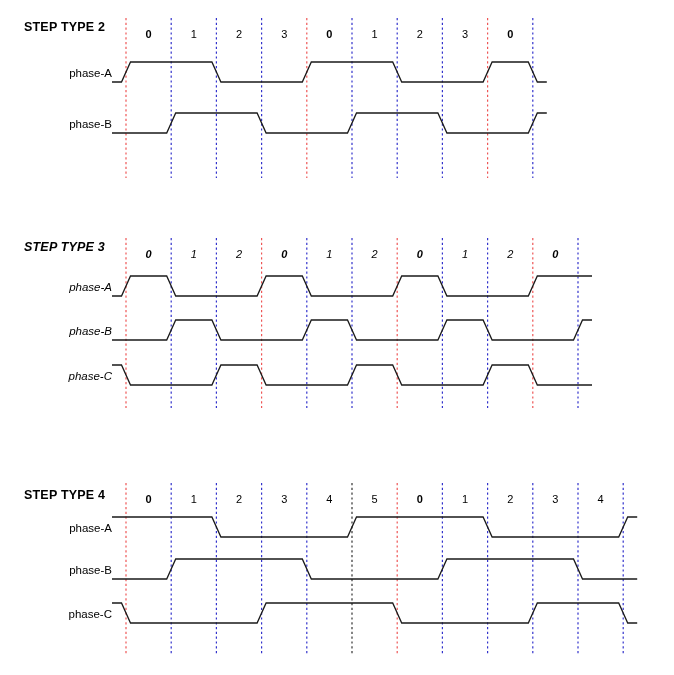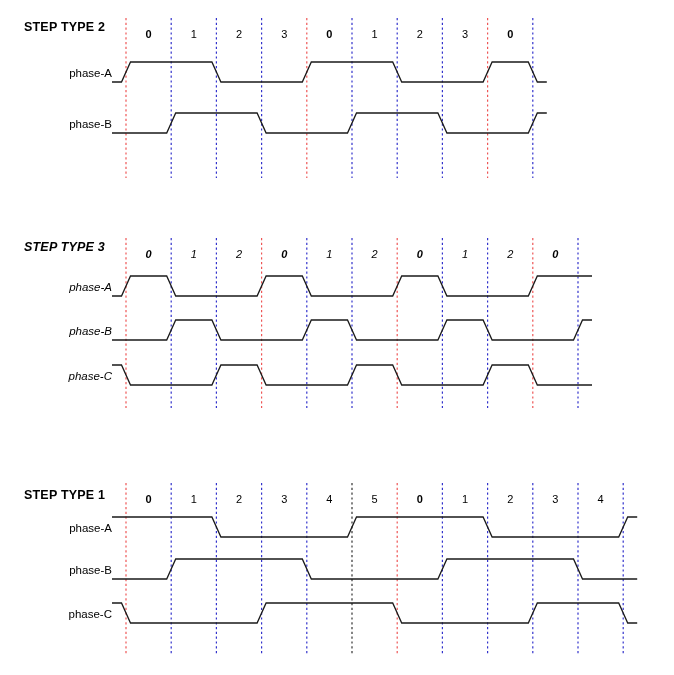--- a/index.html
+++ b/index.html
@@ -117,21 +117,21 @@
         <line x1="442.40000000000003" x2="442.40000000000003" y1="238" y2="408" stroke="#3333cc" stroke-width="1.2" stroke-dasharray="2.2,2.6"></line>
         <line x1="487.6" x2="487.6" y1="238" y2="408" stroke="#3333cc" stroke-width="1.2" stroke-dasharray="2.2,2.6"></line>
         <line x1="532.8" x2="532.8" y1="238" y2="408" stroke="#ee5555" stroke-width="1.2" stroke-dasharray="2.2,2.6"></line>
         <line x1="578" x2="578" y1="238" y2="408" stroke="#3333cc" stroke-width="1.2" stroke-dasharray="2.2,2.6"></line>
         <polyline points="112.0,296.0 121.5,296.0 130.5,276.0 166.7,276.0 175.7,296.0 216.4,296.0 257.1,296.0 266.1,276.0 302.3,276.0 311.3,296.0 352.0,296.0 392.7,296.0 401.7,276.0 437.9,276.0 446.9,296.0 487.6,296.0 528.3,296.0 537.3,276.0 578.0,276.0 592.0,276.0" fill="none" stroke="#1a1a1a" stroke-width="1.3" stroke-linejoin="miter"></polyline>
         <polyline points="112.0,340.0 166.7,340.0 175.7,320.0 211.9,320.0 220.9,340.0 261.6,340.0 302.3,340.0 311.3,320.0 347.5,320.0 356.5,340.0 397.2,340.0 437.9,340.0 446.9,320.0 483.1,320.0 492.1,340.0 532.8,340.0 573.5,340.0 582.5,320.0 592.0,320.0" fill="none" stroke="#1a1a1a" stroke-width="1.3" stroke-linejoin="miter"></polyline>
         <polyline points="112.0,365.0 121.5,365.0 130.5,385.0 171.2,385.0 211.9,385.0 220.9,365.0 257.1,365.0 266.1,385.0 306.8,385.0 347.5,385.0 356.5,365.0 392.7,365.0 401.7,385.0 442.4,385.0 483.1,385.0 492.1,365.0 528.3,365.0 537.3,385.0 578.0,385.0 592.0,385.0" fill="none" stroke="#1a1a1a" stroke-width="1.3" stroke-linejoin="miter"></polyline>
       </svg>
     </div>
     <div class="diagram" style="top: 0px; height: 675px;">
-      <div class="diagram-title" style="left: 24px; top: 488px;">STEP TYPE 1</div>
+      <div class="diagram-title" style="left: 24px; top: 488px;">STEP TYPE 4</div>
       <div class="step-num bold" style="left: 128.6px; top: 493px; width: 40px;">0</div>
       <div class="step-num" style="left: 173.8px; top: 493px; width: 40px;">1</div>
       <div class="step-num" style="left: 219px; top: 493px; width: 40px;">2</div>
       <div class="step-num" style="left: 264.2px; top: 493px; width: 40px;">3</div>
       <div class="step-num" style="left: 309.4px; top: 493px; width: 40px;">4</div>
       <div class="step-num" style="left: 354.6px; top: 493px; width: 40px;">5</div>
       <div class="step-num bold" style="left: 399.8px; top: 493px; width: 40px;">0</div>
       <div class="step-num" style="left: 445px; top: 493px; width: 40px;">1</div>
       <div class="step-num" style="left: 490.2px; top: 493px; width: 40px;">2</div>
       <div class="step-num" style="left: 535.4px; top: 493px; width: 40px;">3</div>

